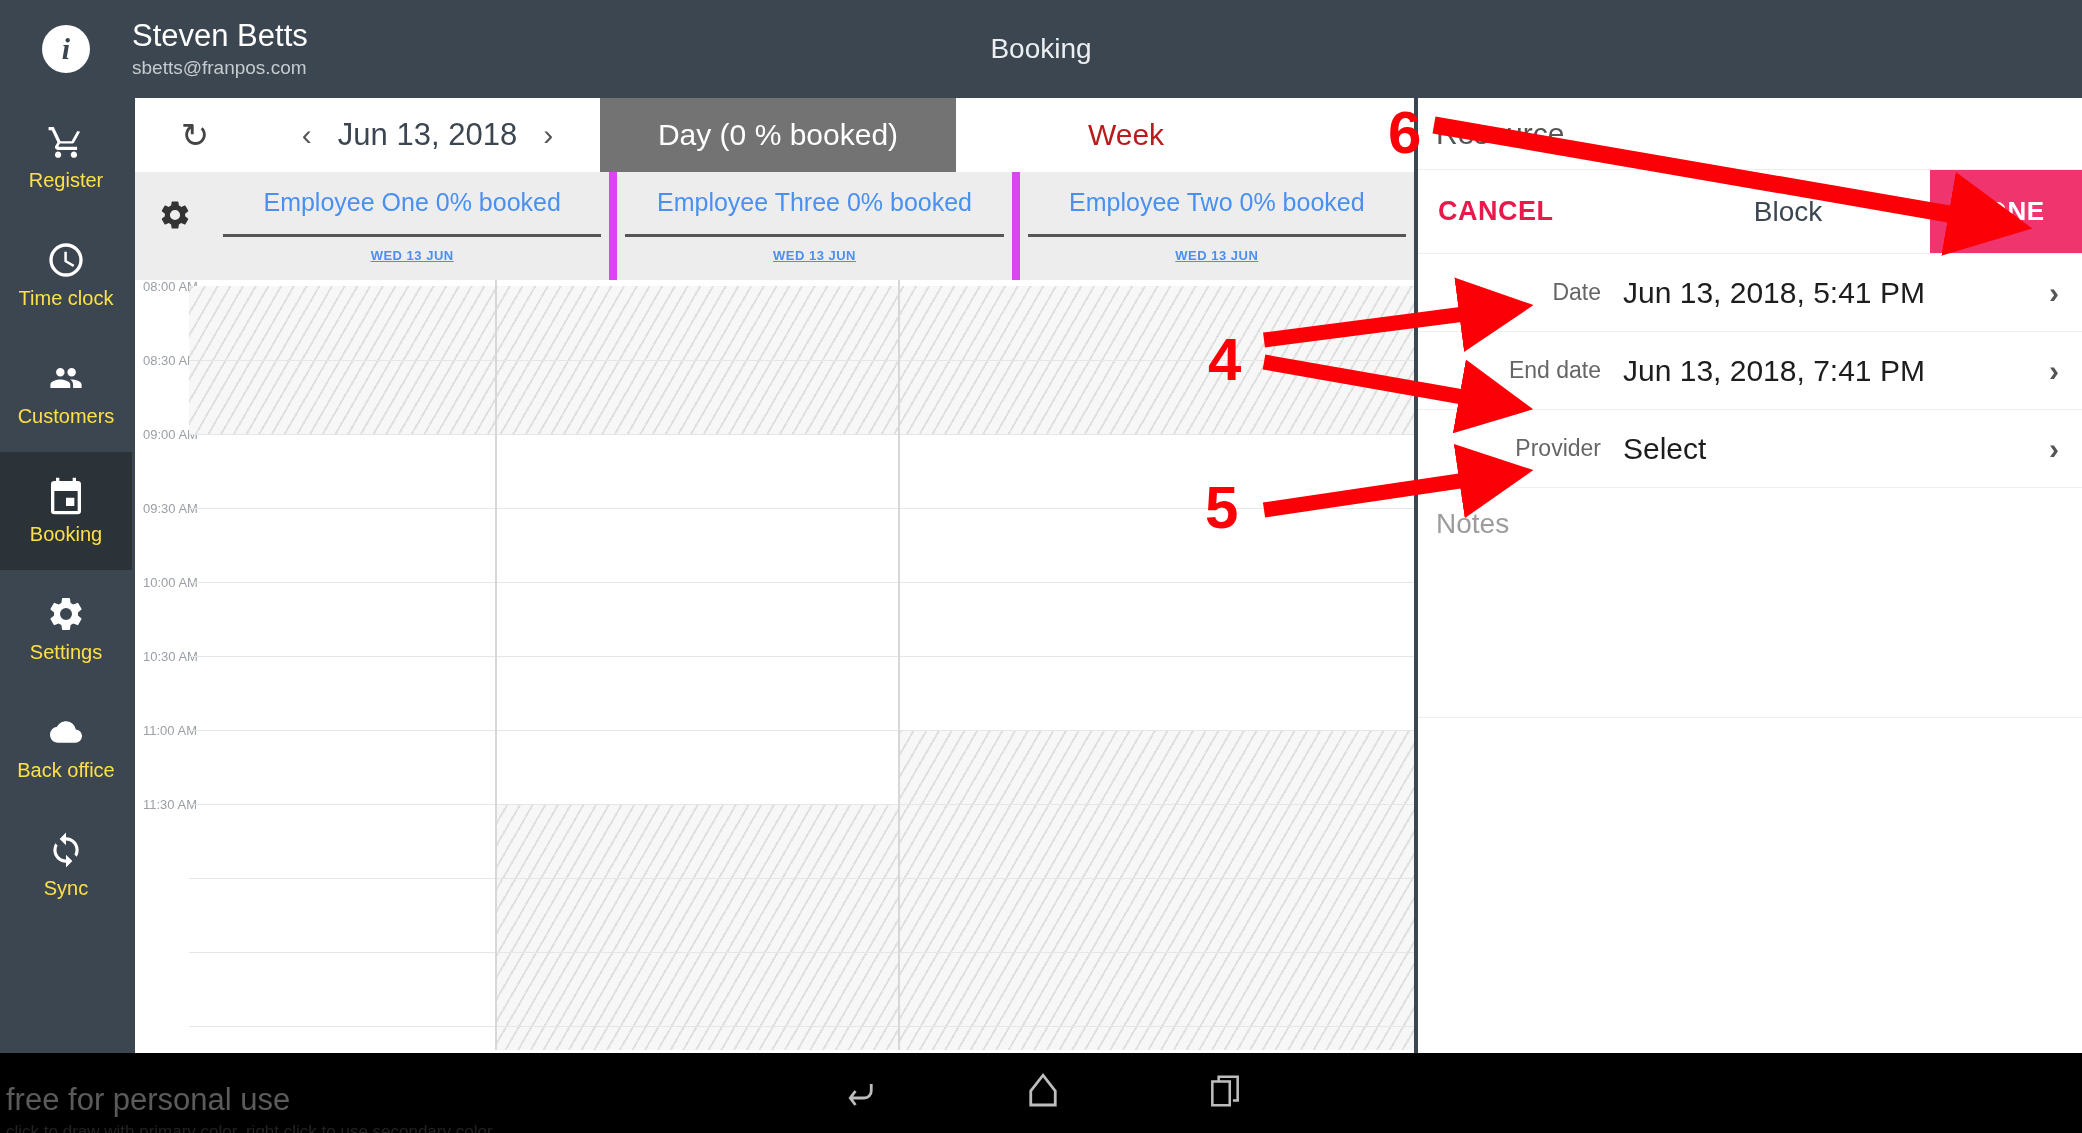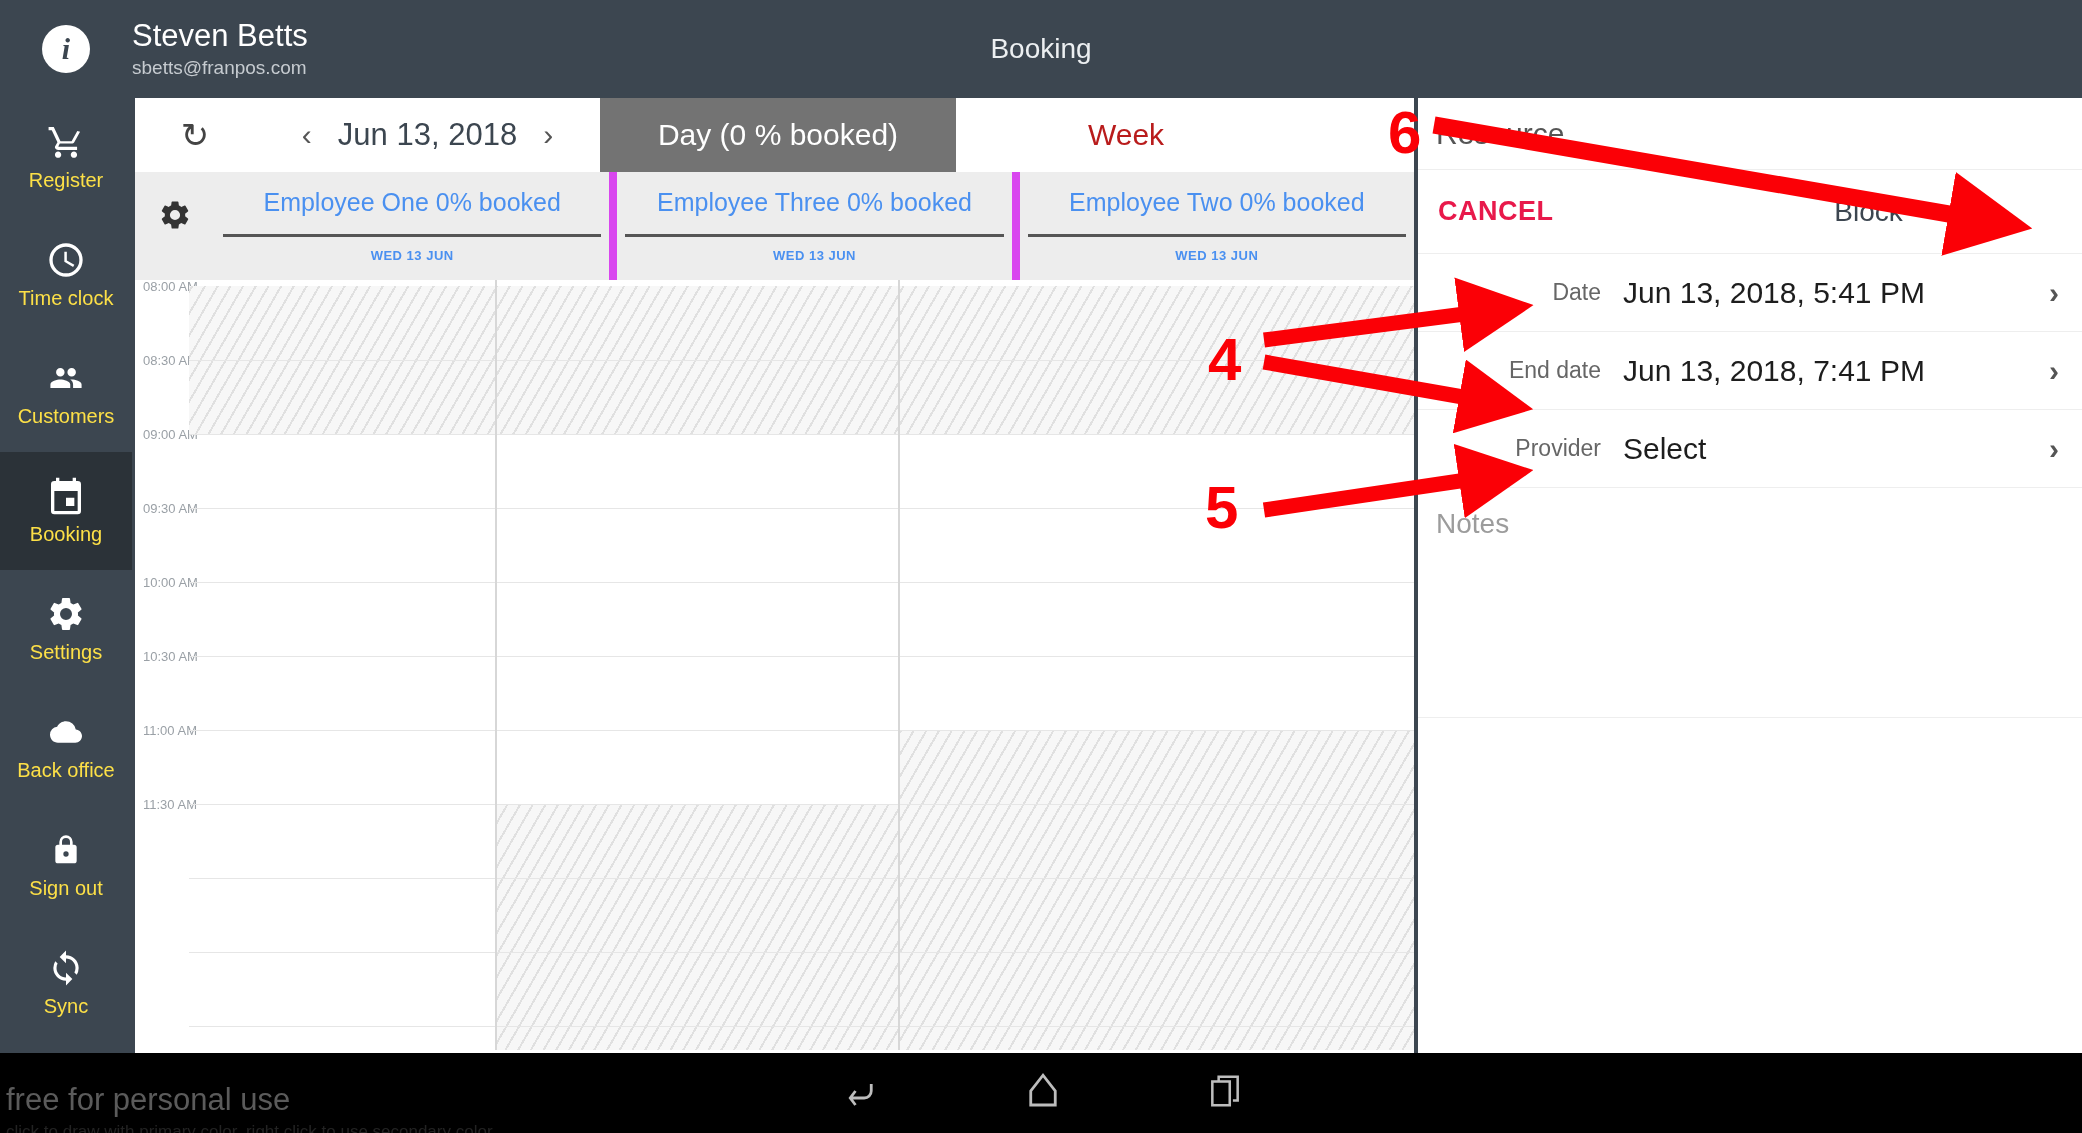--- a/index.html
+++ b/index.html
@@ -82,21 +82,21 @@
   .gear-col svg { fill:#333; }
   .emp-col { flex:1 1 0; position:relative; border-right:8px solid #d946ef; }
   .emp-col:last-child { border-right:none; }
   .emp-name {
     position:absolute; top:16px; left:0; right:0; text-align:center;
     color:#4a90f0; font-size:25px; white-space:nowrap;
   }
   .emp-rule { position:absolute; top:62px; left:8px; right:8px; height:3px; background:#555; }
   .emp-day {
     position:absolute; top:76px; left:0; right:0; text-align:center;
-    color:#4a90f0; font-size:13px; font-weight:bold; letter-spacing:.5px;
+    color:#4a90f0; font-size:13px; font-weight:bold; letter-spacing:.5px;text-decoration:underline;
   }
 
   
   .cal {
     position:absolute; left:0; top:182px; width:1279px; height:770px;
     background:#ffffff; overflow:hidden;
   }
   .time-gutter { position:absolute; left:0; top:0; width:54px; height:770px; }
   .time-lbl {
     position:absolute; left:8px; width:92px; color:#9aa0a6; font-size:13px;
@@ -232,28 +232,20 @@
 
     <div class="side-item">
       <span class="side-ico">
         <svg width="46" height="32" viewBox="0 0 24 24">
             <path d="M19.35 10.04A7.49 7.49 0 0 0 12 4C9.11 4 6.6 5.64 5.35 8.04A5.994 5.994 0 0 0 0 14c0 3.31 2.69 6 6 6h13c2.76 0 5-2.24 5-5 0-2.64-2.05-4.78-4.65-4.96z"></path>
           </svg>
       </span>
       <span class="side-label">Back office</span>
     </div>
 
-    <div class="side-item">
-      <span class="side-ico">
-        <svg width="32" height="40" viewBox="0 0 24 24">
-            <path d="M18 8h-1V6A5 5 0 0 0 7 6v2H6a2 2 0 0 0-2 2v10a2 2 0 0 0 2 2h12a2 2 0 0 0 2-2V10a2 2 0 0 0-2-2zM12 17a2 2 0 1 1 0-4 2 2 0 0 1 0 4zM9 8V6a3 3 0 0 1 6 0v2H9z"></path>
-          </svg>
-      </span>
-      <span class="side-label">Sign out</span>
-    </div>
 
     <div class="side-item">
       <span class="side-ico">
         <svg width="38" height="38" viewBox="0 0 24 24">
             <path d="M12 4V1L8 5l4 4V6c3.31 0 6 2.69 6 6 0 1.01-.25 1.97-.7 2.8l1.46 1.46A7.93 7.93 0 0 0 20 12c0-4.42-3.58-8-8-8zm0 14c-3.31 0-6-2.69-6-6 0-1.01.25-1.97.7-2.8L5.24 7.74A7.93 7.93 0 0 0 4 12c0 4.42 3.58 8 8 8v3l4-4-4-4v3z"></path>
           </svg>
       </span>
       <span class="side-label">Sync</span>
     </div>
   </div>
@@ -329,20 +321,21 @@
     </div>
   </div>
 
   <div class="panel">
 
     <div class="panel-res">Resource</div>
 
     <div class="panel-actions">
       <div class="btn-cancel">CANCEL</div>
       <div class="btn-block">Block</div>
+      <div class="btn-done">DONE</div>
     </div>
 
     <div class="frow">
       <div class="frow-label">Date</div>
       <div class="frow-value">Jun 13, 2018, 5:41 PM</div>
       <div class="frow-chevron">›</div>
     </div>
 
     <div class="frow">
       <div class="frow-label">End date</div>

